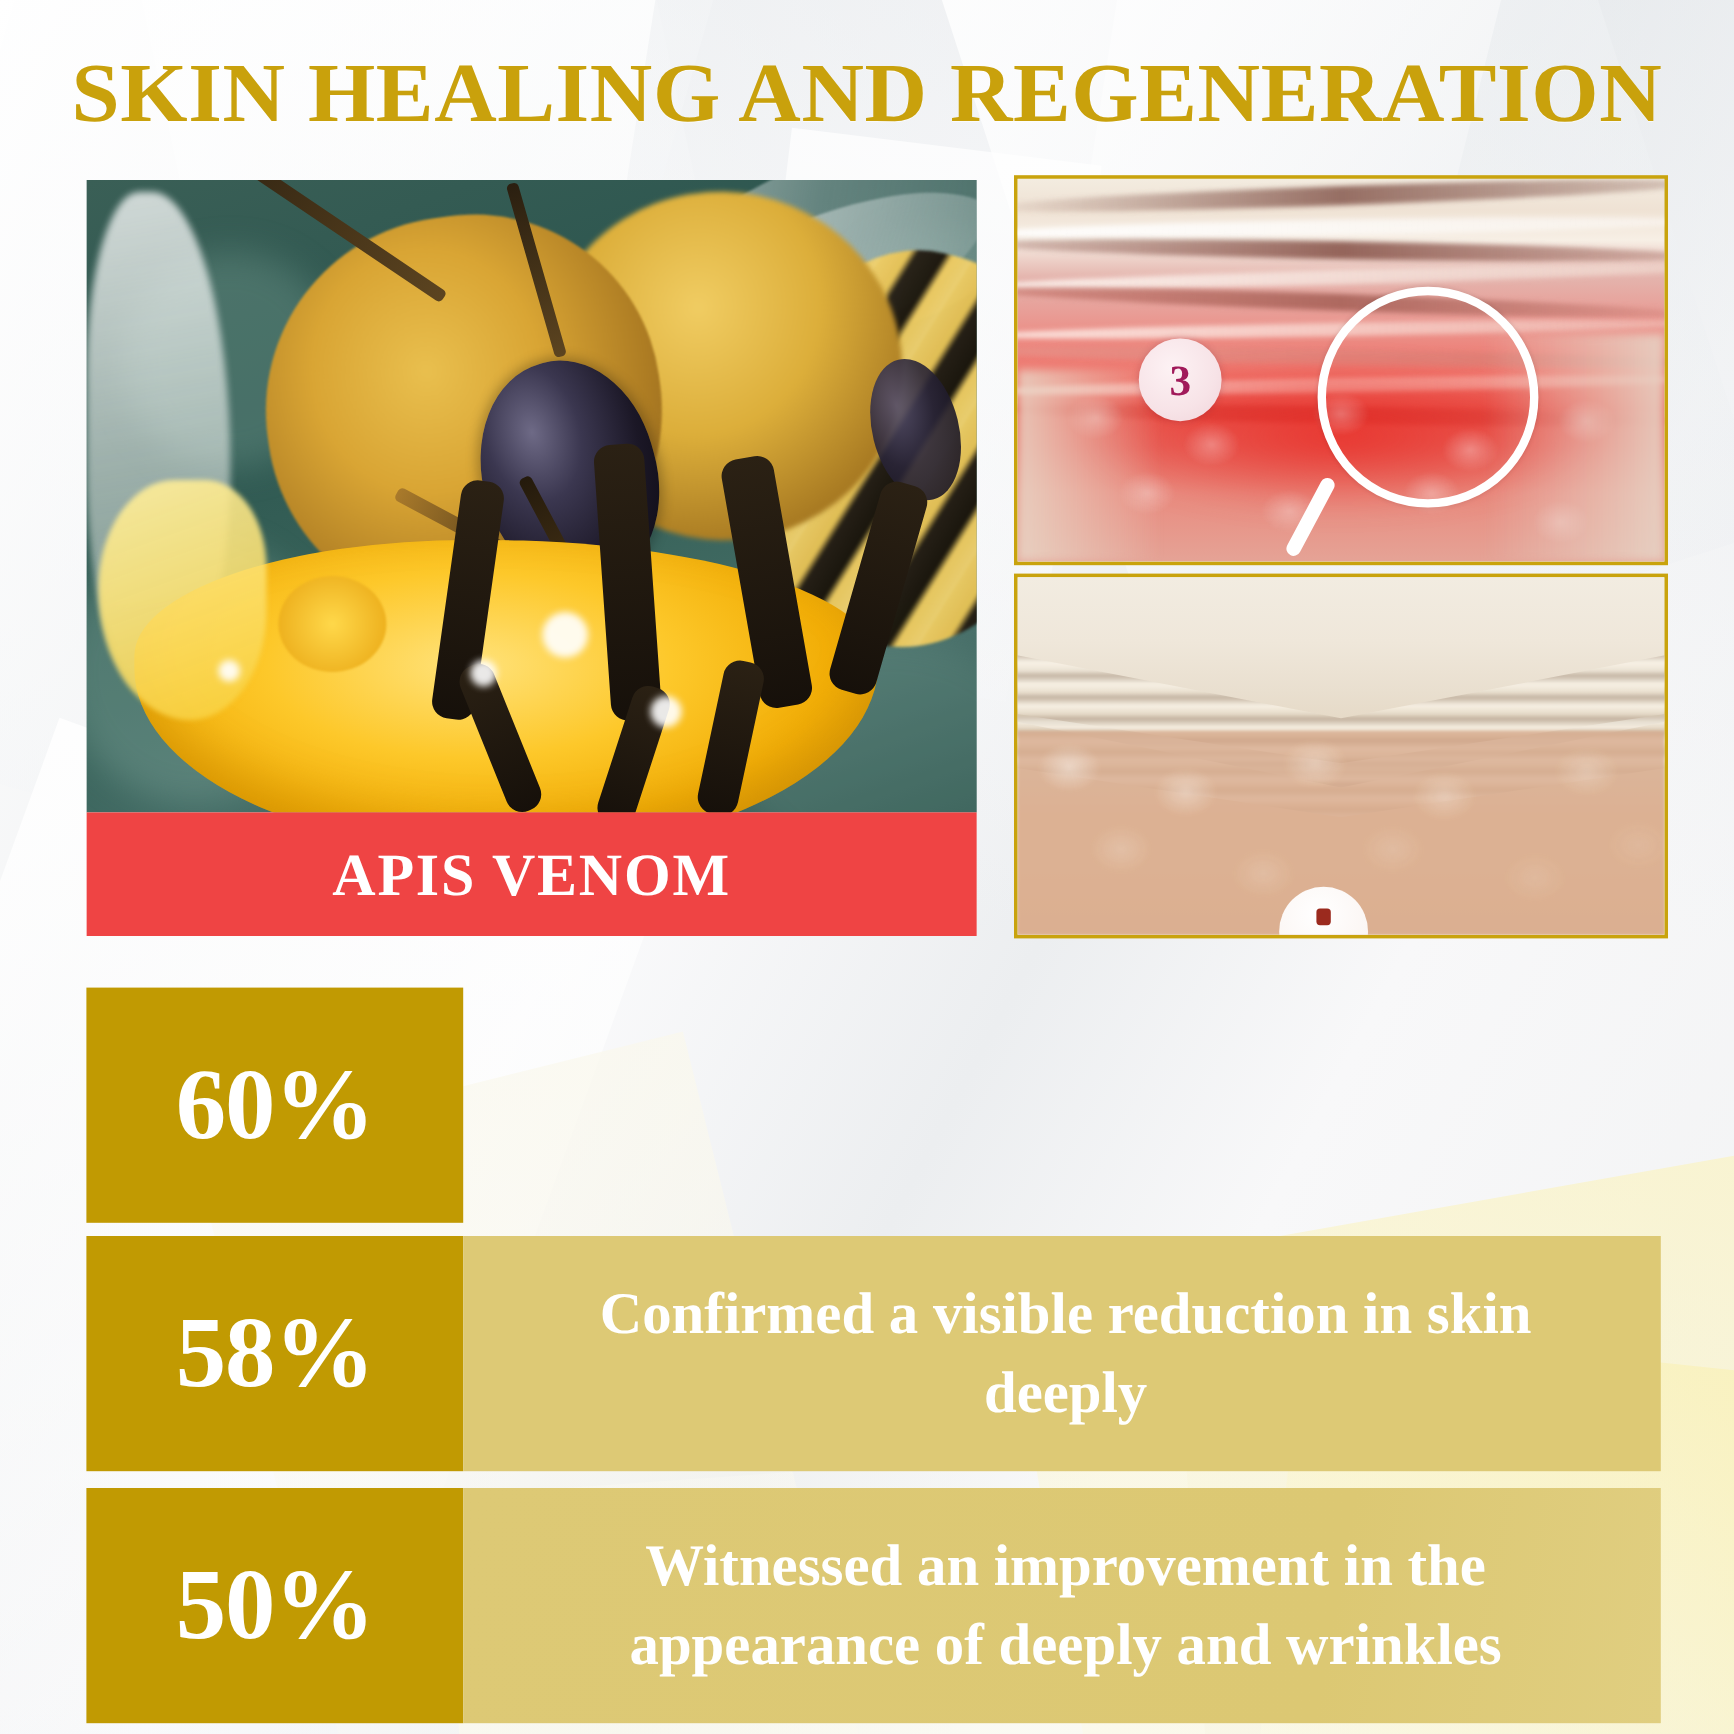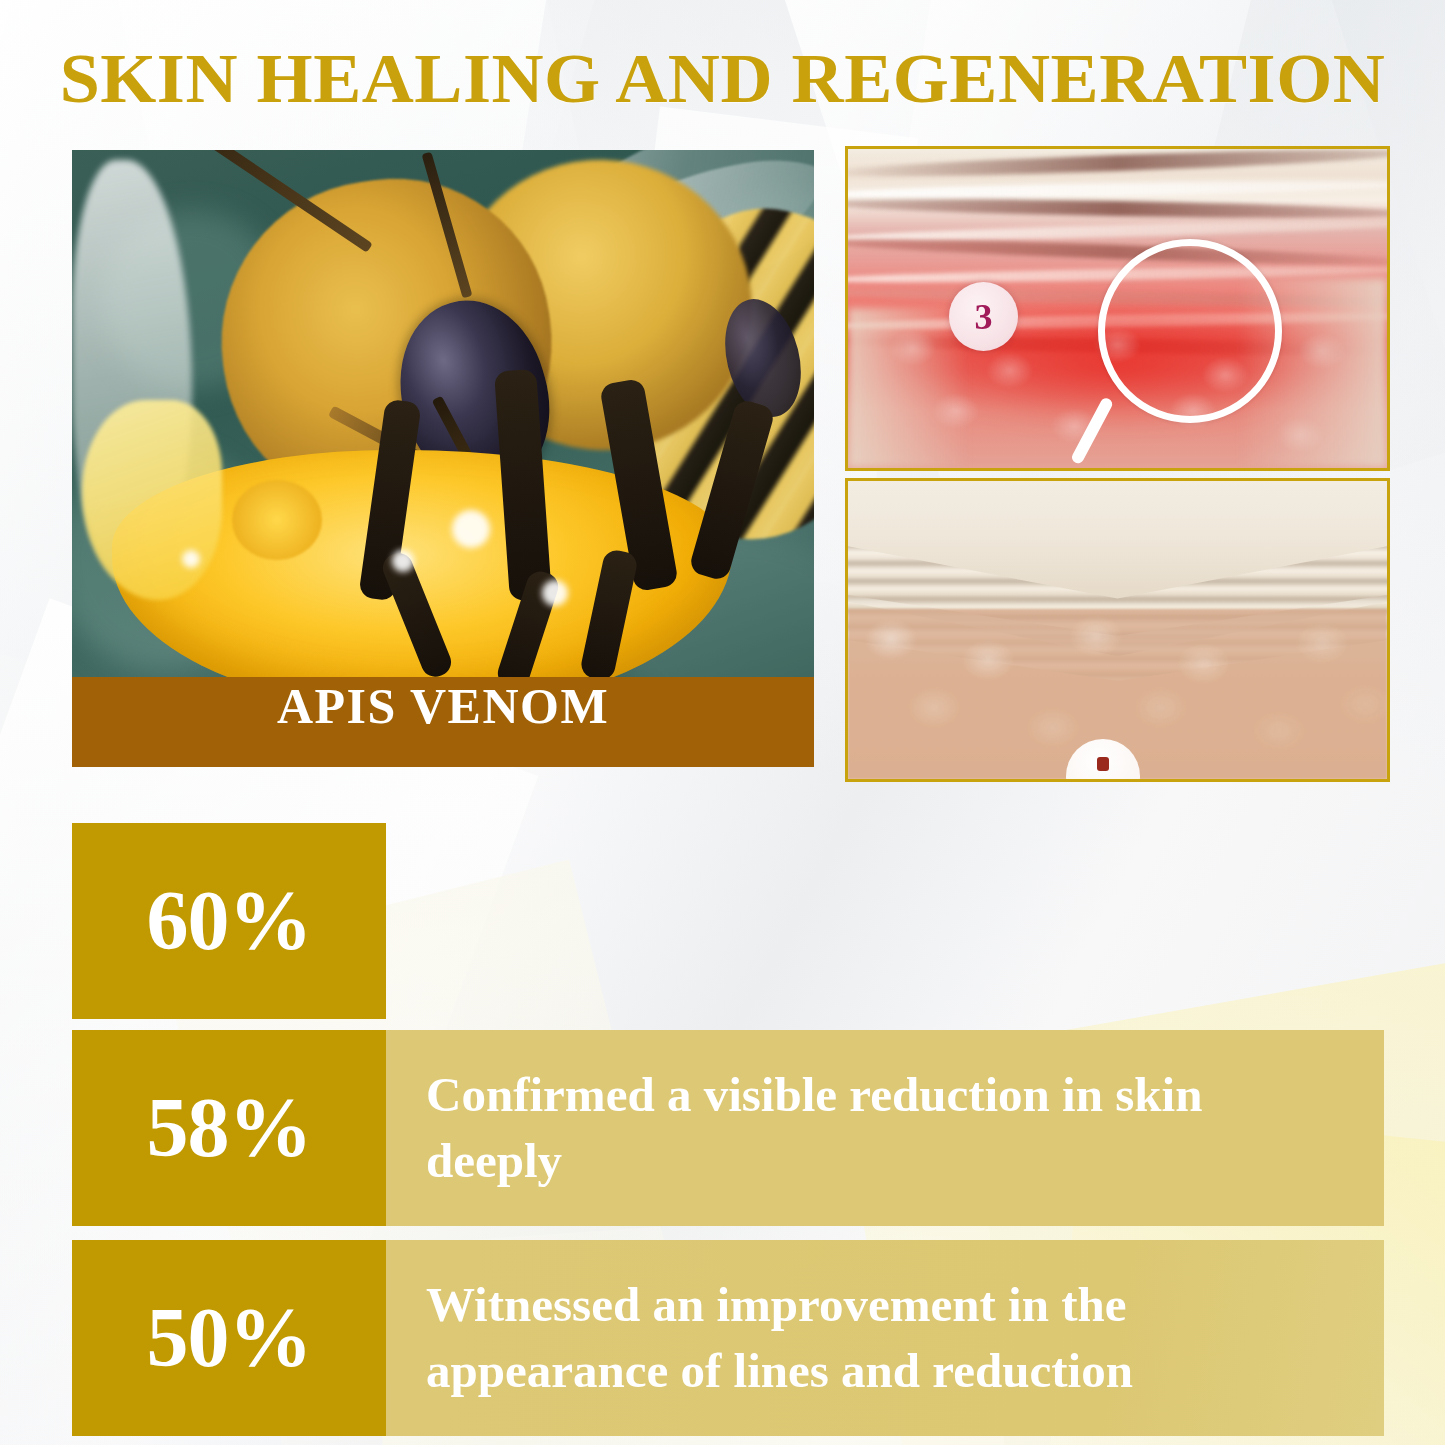--- a/index.html
+++ b/index.html
@@ -149,23 +149,23 @@
   .sp3{left:110px;top:400px;width:18px;height:18px;}
   .sp4{left:470px;top:430px;width:26px;height:26px;}
   .pollen-stalk{
     position:absolute;left:0px;top:10px;width:120px;height:420px;
     background:linear-gradient(170deg,rgba(255,255,255,.9),rgba(245,245,235,.4));
     border-radius:40% 60% 50% 50%;
     filter:blur(3px);opacity:.85;
   }
 
   .bee-label{
-    position:absolute;left:0;top:527px;width:742px;height:90px;
-    background:#a16207;
-    display:flex;justify-content:center;
+    position:absolute;left:0;top:527px;width:742px;height:103px;
+    background:#ef4444;
+    display:flex;align-items:center;justify-content:center;
   }
   .bee-label span{
     font-family:"Liberation Serif", serif;
     font-weight:700;font-size:50px;color:#ffffff;letter-spacing:1.5px;
   }
 
   
   .skin-box{
     position:absolute;border:3px solid #c9a30d;overflow:hidden;
   }
@@ -284,21 +284,21 @@
     position:absolute;left:218px;bottom:-34px;width:74px;height:74px;border-radius:50%;
     background:radial-gradient(circle at 45% 30%, #ffffff 0%, #fbf5f2 70%, #f3e6e0 100%);
   }
   .badge-partial .dot{
     position:absolute;left:50%;top:18px;transform:translateX(-50%);
     width:12px;height:14px;border-radius:3px;background:#9b2a1e;
   }
 
   
   .stat{
-    position:absolute;left:72px;width:1312px;height:196px;display:flex;
+    position:absolute;left:72px;width:1312px;height:196px;display:flex;text-align:center;
   }
   .stat-1{top:823px;}
   .stat-2{top:1030px;}
   .stat-3{top:1240px;}
   .stat-pct{
     width:314px;flex:0 0 314px;background:#c19a02;
     display:flex;align-items:center;justify-content:center;
   }
   .stat-pct span{
     font-family:"Liberation Serif", serif;font-weight:700;
@@ -428,17 +428,17 @@
     <div class="stat-txt">
       <span>Confirmed a visible reduction in skin deeply</span>
     </div>
   </div>
 
   <div class="stat stat-3">
     <div class="stat-pct">
       <span>50%</span>
     </div>
     <div class="stat-txt">
-      <span>Witnessed an improvement in the appearance of lines and reduction</span>
+      <span>Witnessed an improvement in the appearance of deeply and wrinkles</span>
     </div>
   </div>
 
 </div>
 
 </body></html>

